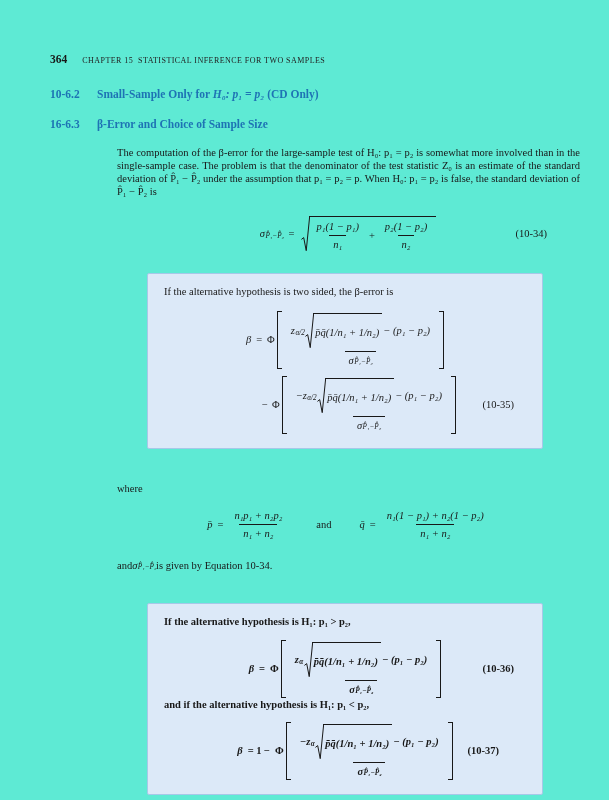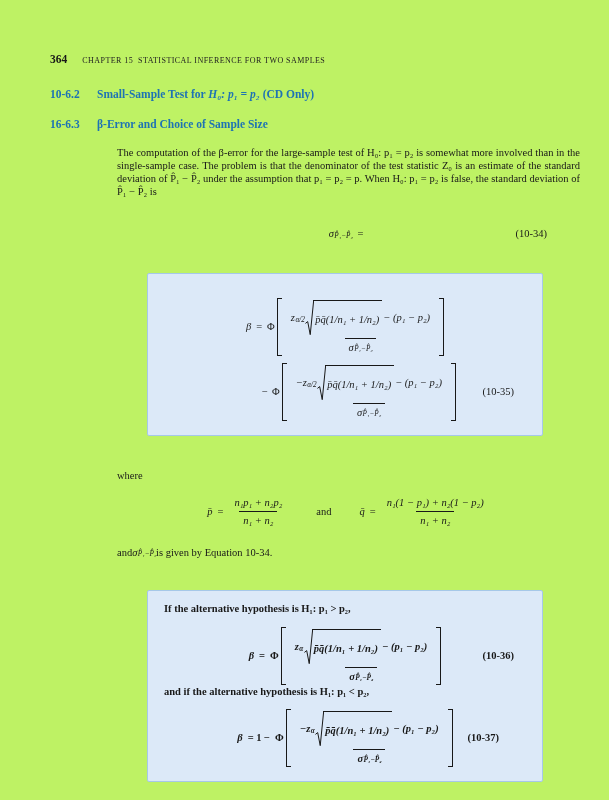--- a/index.html
+++ b/index.html
@@ -1,20 +1,20 @@
 <!DOCTYPE html>
 <html><head>
 <meta charset="utf-8">
 <style>
   html,body{margin:0;padding:0;background:#ffffff;}
   .page{
     position:relative;
     width:609px;height:800px;
     box-sizing:border-box;
-    background:#bef264;
+    background:#5eead4;
     padding:52px 29px 0 50px;
     font-family:"Liberation Serif","DejaVu Serif",serif;
     color:#181818;
     font-size:10.5px;
     line-height:1.24;
     overflow:hidden;
   }
   
   .runhead{display:flex;align-items:baseline;margin-bottom:21px;}
   .pagenum{font-weight:bold;font-size:11.5px;margin-right:15px;}
@@ -79,42 +79,59 @@
 
 <div class="page">
 
   <div class="runhead">
     <span class="pagenum">364</span>
     <span class="chaphead">CHAPTER 15  STATISTICAL INFERENCE FOR TWO SAMPLES</span>
   </div>
 
   <div class="seching">
     <span class="num">10-6.2</span>
-    <span class="ttl"><span>Small-Sample Test for </span><i>H₀: p₁ = p₂</i><span> (CD Only)</span></span>
+    <span class="ttl"><span>Small-Sample Only for </span><i>H₀: p₁ = p₂</i><span> (CD Only)</span></span>
   </div>
 
   <div class="seching">
     <span class="num">16-6.3</span>
     <span class="ttl">β-Error and Choice of Sample Size</span>
   </div>
 
   <div class="bodycol">
 
     <p class="para intro">The computation of the β-error for the large-sample test of H₀: p₁ = p₂ is somewhat more involved than in the single-sample case. The problem is that the denominator of the test statistic Z₀ is an estimate of the standard deviation of P̂₁ − P̂₂ under the assumption that p₁ = p₂ = p. When H₀: p₁ = p₂ is false, the standard deviation of P̂₁ − P̂₂ is</p>
 
     <div class="eqline eq34block">
       <span class="eqc">
         <span>σ</span>
           <sub class="msub">P̂₁−P̂₂</sub>
         <span class="mrel">=</span>
+        <span class="sqrt">
+          <svg class="radsvg" viewBox="0 0 10 40" preserveAspectRatio="none" aria-hidden="true">
+              <path d="M0.5 26 L3 24 L5.8 38.5 L9.6 0.9 L10 0.9" fill="none" stroke="currentColor" stroke-width="1" vector-effect="non-scaling-stroke"></path>
+            </svg>
+          <span class="cnt">
+            <span class="frac">
+                <span class="num">p₁(1 − p₁)</span>
+                <span class="den">n₁</span>
+              </span>
+            <span class="mop">+</span>
+            <span class="frac">
+                <span class="num">p₂(1 − p₂)</span>
+                <span class="den">n₂</span>
+              </span>
+          </span>
+        </span>
       </span>
       <span class="eqtag" style="right:33px;">(10-34)</span>
     </div>
 
     <div class="bluebox box1">
+      <p class="boxline">If the alternative hypothesis is two sided, the β-error is</p>
 
       <div class="eqline eq35a">
         <span class="eqc">
           <span>β</span>
           <span class="mrel">=</span>
           <span class="up">Φ</span>
           <span class="brk">
             <span class="bl"></span>
             <span class="mid">
               <span class="frac">

